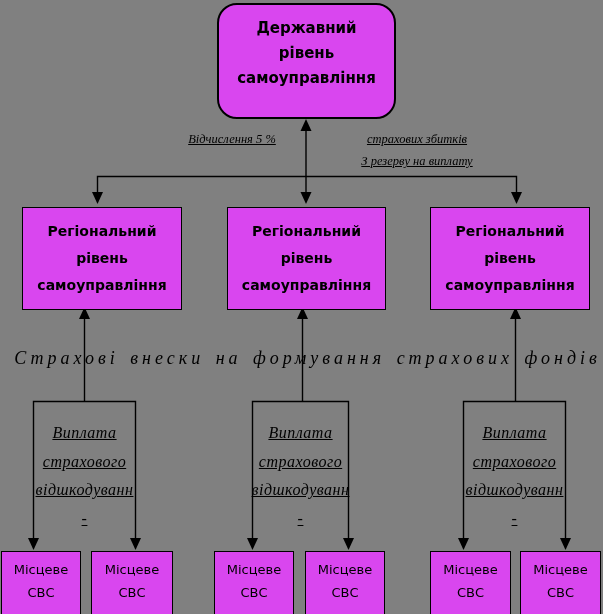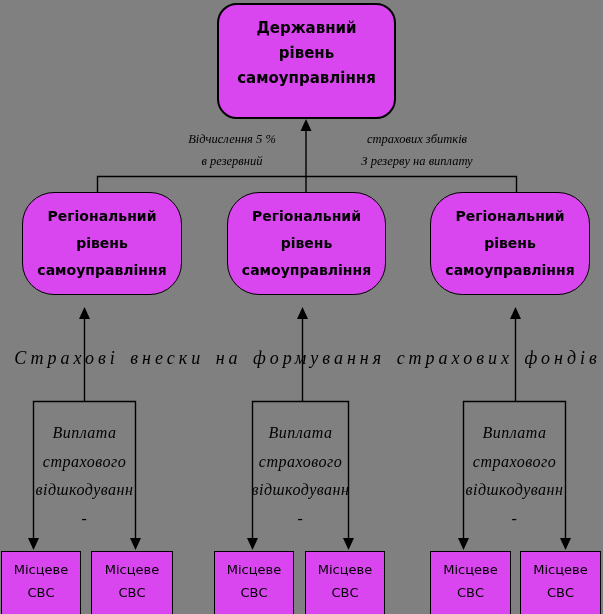--- a/index.html
+++ b/index.html
@@ -13,41 +13,41 @@
     position:absolute; background:#d946ef; border:1.5px solid #000;
     box-sizing:border-box; text-align:center;
   }
   .box span { display:block; }
   .top-box {
     left:217px; top:3px; width:179px; height:116px;
     border-radius:20px; border-width:2px;
     font-weight:bold; font-size:15px; line-height:25px; padding-top:11px;
   }
   .regional {
-    top:192px; height:103px;
-    font-weight:bold; font-size:14px; line-height:27px; padding-top:10px;border-radius:32px;
+    top:207px; height:103px;
+    font-weight:bold; font-size:14px; line-height:27px; padding-top:10px;
   }
   .reg-1 { left:22px;  width:160px; }
   .reg-2 { left:227px; width:159px; }
   .reg-3 { left:430px; width:160px; }
   .local {
     top:551px; height:69px;
     font-size:13px; line-height:23px; padding-top:6px;
   }
   .loc-1 { left:1px;   width:80px; }
   .loc-2 { left:91px;  width:82px; }
   .loc-3 { left:214px; width:80px; }
   .loc-4 { left:305px; width:80px; }
   .loc-5 { left:430px; width:81px; }
   .loc-6 { left:520px; width:81px; }
   .ital {
     position:absolute; font-family:"Liberation Serif", serif;
     font-style:italic; font-size:12.5px; text-align:center; line-height:22px;
   }
-  .ital span { display:block; }
+  .ital span { display:block;text-decoration:underline; }
   .label-left  { left:182px; top:128px; width:100px; }
   .label-right { left:341px; top:128px; width:152px; }
   .contrib {
     left:12px; right:0; top:347px; font-size:18px;
     letter-spacing:4px; word-spacing:3px; white-space:nowrap;
   }
   .payout { top:419px; width:121px; line-height:28.5px; font-size:16px; letter-spacing:0.5px; }
   .pay-1 { left:24px; }
   .pay-2 { left:240px; }
   .pay-3 { left:454px; }
@@ -90,21 +90,20 @@
   </svg>
 
   <div class="box top-box">
     <span>Державний</span>
     <span>рівень</span>
     <span>самоуправління</span>
   </div>
 
   <div class="ital label-left">
     <span>Відчислення 5 %</span>
-    <span>в резервний</span>
   </div>
   <div class="ital label-right">
     <span>страхових збитків</span>
     <span>З резерву на виплату</span>
   </div>
 
   <div class="box regional reg-1">
     <span>Регіональний</span>
     <span>рівень</span>
     <span>самоуправління</span>

